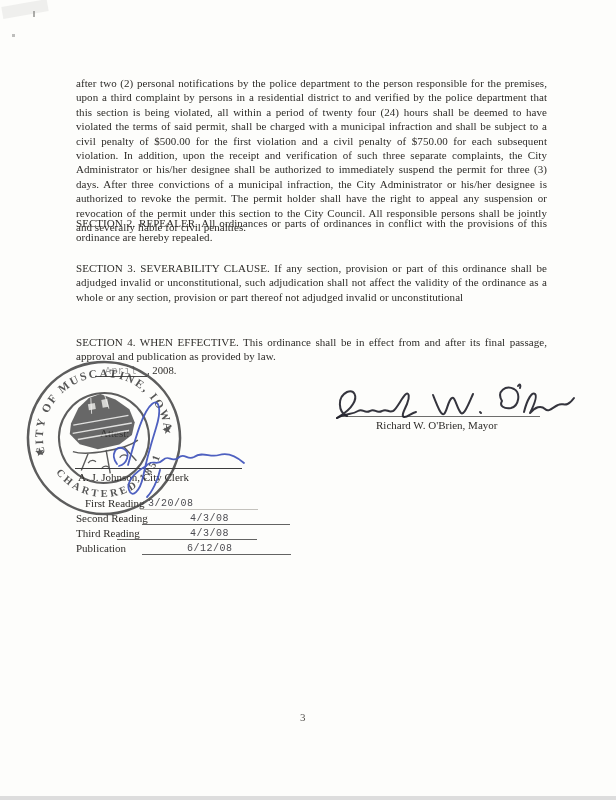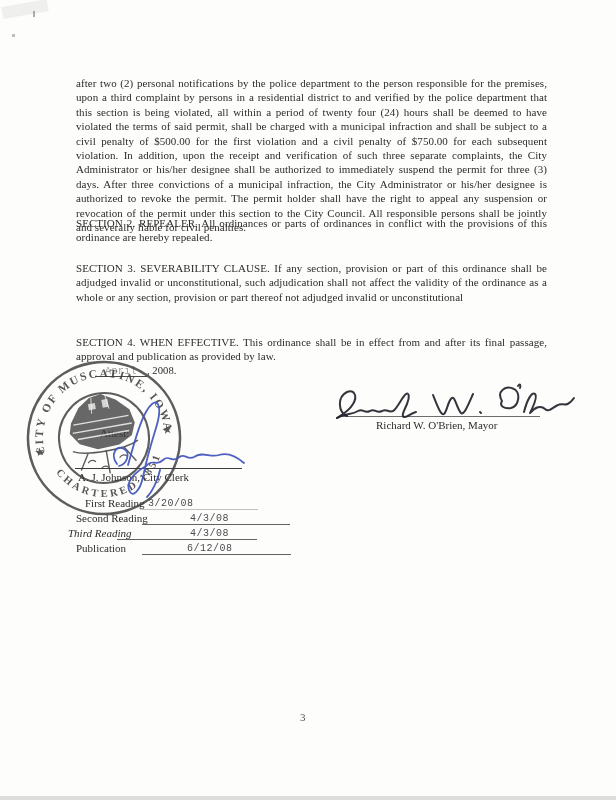--- a/index.html
+++ b/index.html
@@ -102,21 +102,21 @@
 
   <div>
     <span class="reading-label" style="left:85px;top:497px;">First Reading</span>
     <span class="reading-date" style="left:148px;top:498px;">3/20/08</span>
     <div class="faint-rule" style="left:140px;top:509px;width:118px;"></div>
 
     <span class="reading-label" style="left:76px;top:512px;text-align:right;">Second Reading</span>
     <span class="reading-date" style="left:190px;top:513px;">4/3/08</span>
     <div class="rule" style="left:142px;top:524px;width:148px;opacity:.8;"></div>
 
-    <span class="reading-label" style="left:68px;top:527px;font-style:italic;">Third Reading</span>
+    <span class="reading-label" style="left:76px;top:527px;">Third Reading</span>
     <span class="reading-date" style="left:190px;top:528px;">4/3/08</span>
     <div class="rule" style="left:117px;top:539px;width:140px;opacity:.8;"></div>
 
     <span class="reading-label" style="left:76px;top:542px;">Publication</span>
     <span class="reading-date" style="left:187px;top:543px;">6/12/08</span>
     <div class="rule" style="left:142px;top:554px;width:149px;opacity:.8;"></div>
   </div>
 
   <div class="pageno">3</div>
 

